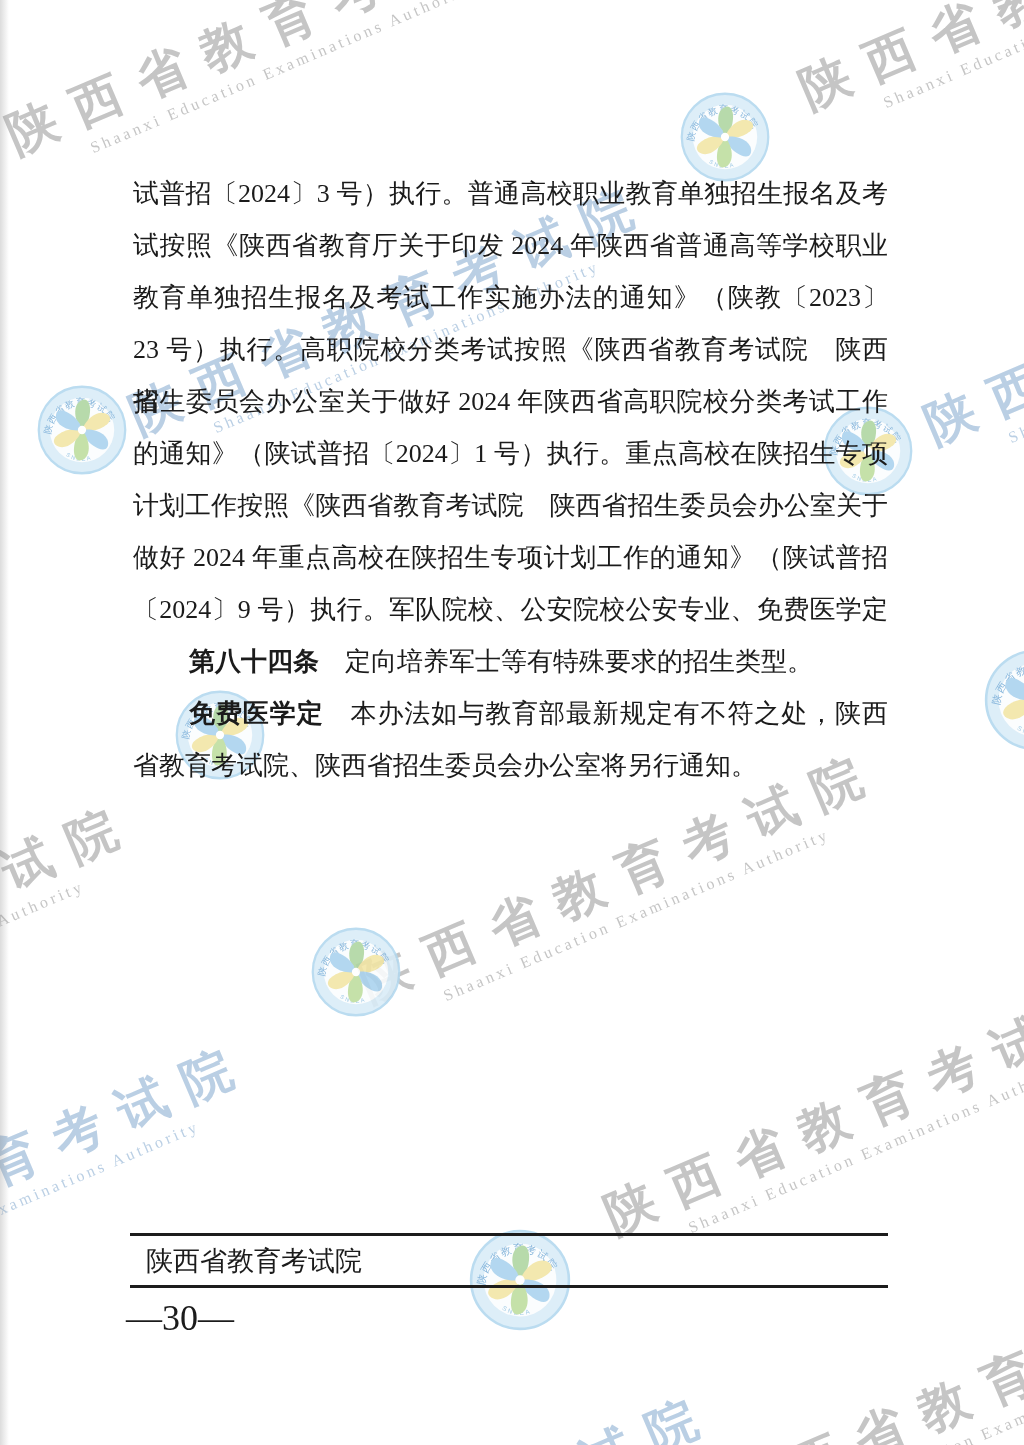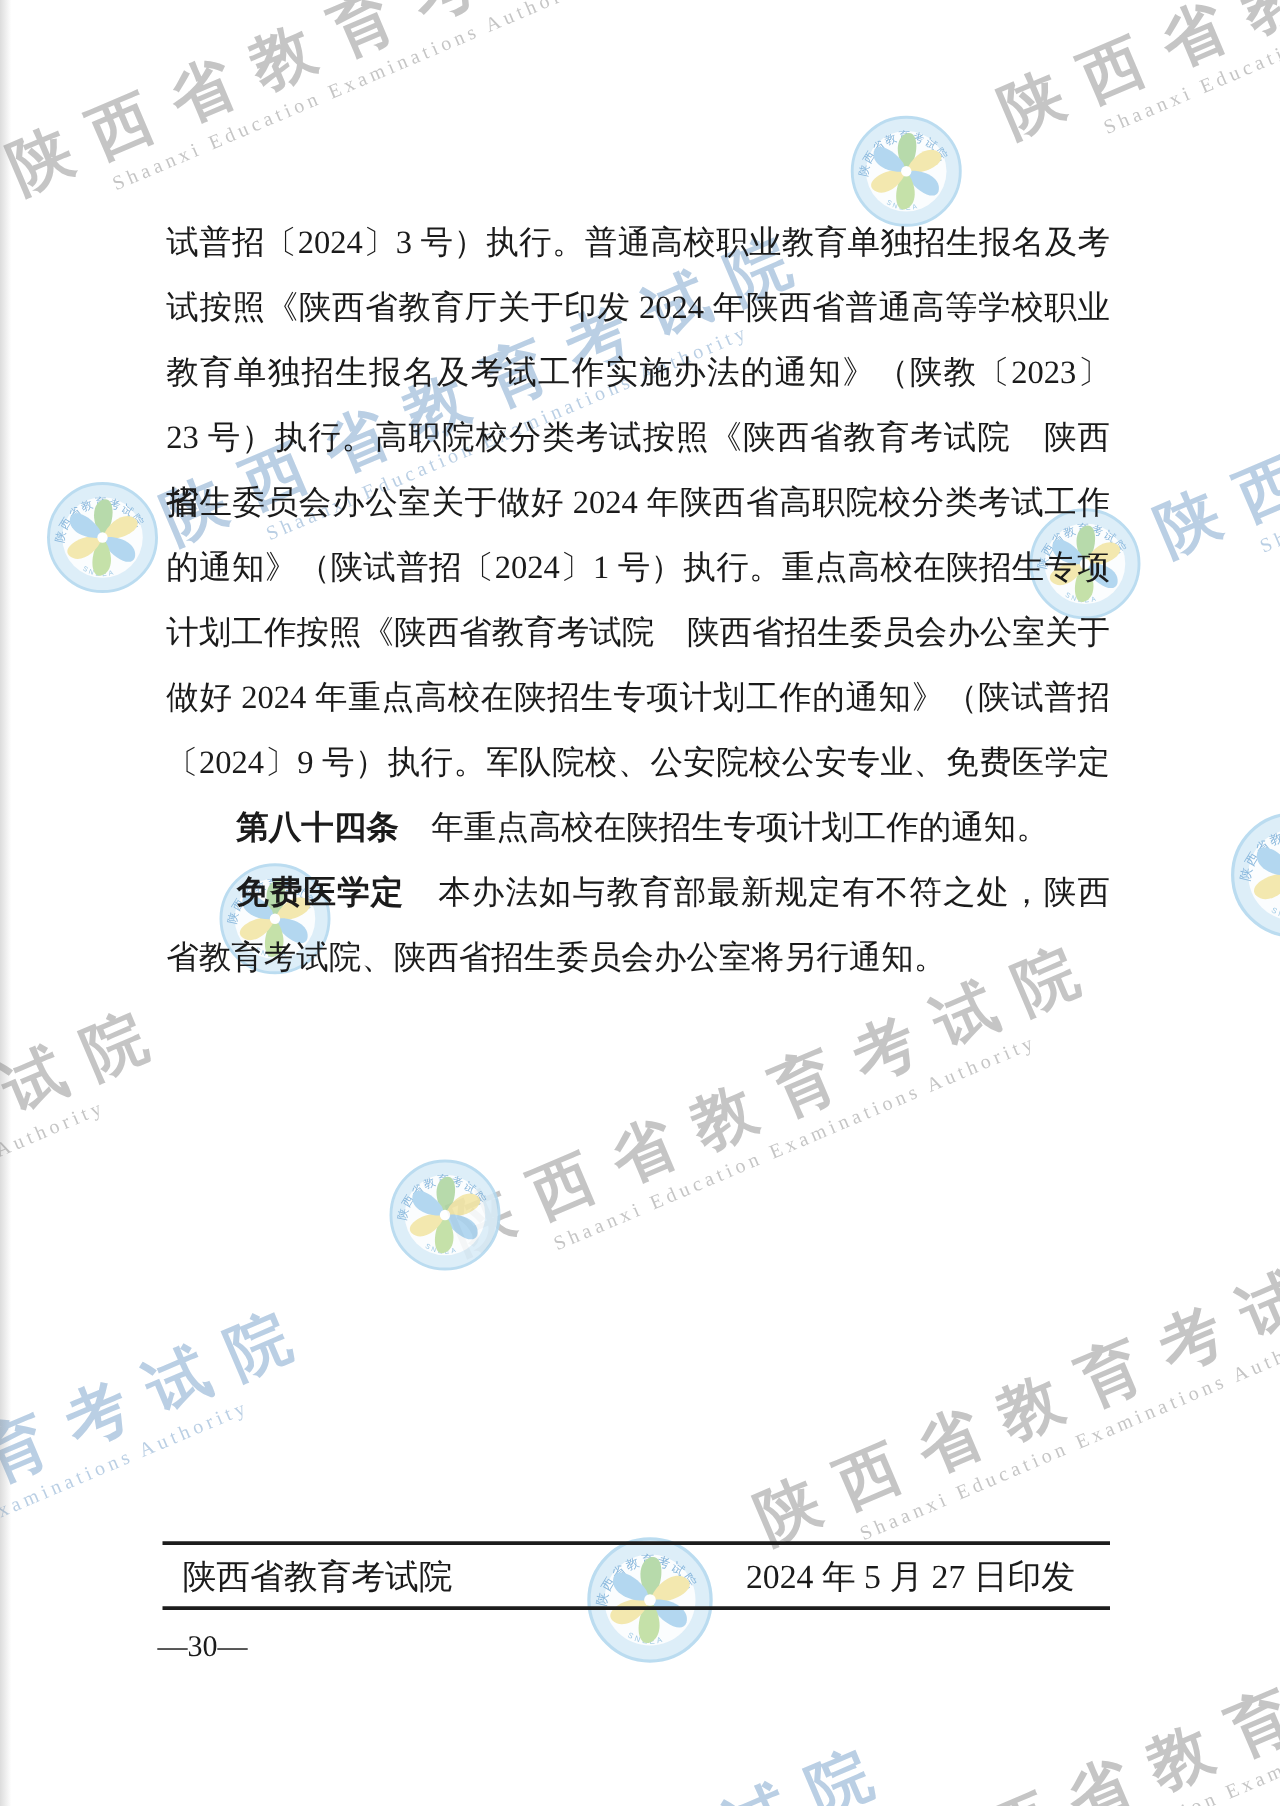--- a/index.html
+++ b/index.html
@@ -38,21 +38,21 @@
   .rule{position:absolute;left:130px;width:758px;height:3px;background:#1c1c1c;z-index:1;}
   .rule.top{top:1233px;}
   .rule.bottom{top:1285px;}
   .footer-row{
     position:absolute;left:130px;top:1236px;width:758px;height:49px;z-index:1;
     display:flex;justify-content:space-between;align-items:center;
     font-size:27px;
   }
   .footer-issuer{padding-left:16px;}
   .footer-date{padding-right:28px;}
-  .page-num{position:absolute;left:126px;top:1298px;font-size:24px;line-height:40px;z-index:1;}
+  .page-num{position:absolute;left:126px;top:1298px;font-size:36px;line-height:40px;z-index:1;}
   
   .scan-edge{
     position:absolute;left:0;top:0;width:9px;height:100%;z-index:2;
     background:linear-gradient(to right,rgba(130,130,130,.28),rgba(255,255,255,0));
   }
 </style>
 </head>
 <body>
 
 <div class="page">
@@ -148,27 +148,26 @@
   <div class="doc">
     <div class="l j"><span class="term"></span><span>试普招〔2024〕3 号）执行。普通高校职业教育单独招生报名及考</span></div>
     <div class="l j"><span class="term"></span><span>试按照《陕西省教育厅关于印发 2024 年陕西省普通高等学校职业</span></div>
     <div class="l j"><span class="term"></span><span>教育单独招生报名及考试工作实施办法的通知》（陕教〔2023〕</span></div>
     <div class="l j"><span class="term"></span><span>23 号）执行。高职院校分类考试按照《陕西省教育考试院　陕西省</span></div>
     <div class="l j"><span class="term"></span><span>招生委员会办公室关于做好 2024 年陕西省高职院校分类考试工作</span></div>
     <div class="l j"><span class="term"></span><span>的通知》（陕试普招〔2024〕1 号）执行。重点高校在陕招生专项</span></div>
     <div class="l j"><span class="term"></span><span>计划工作按照《陕西省教育考试院　陕西省招生委员会办公室关于</span></div>
     <div class="l j"><span class="term"></span><span>做好 2024 年重点高校在陕招生专项计划工作的通知》（陕试普招</span></div>
     <div class="l j"><span class="term"></span><span>〔2024〕9 号）执行。军队院校、公安院校公安专业、免费医学定</span></div>
-    <div class="l ind"><span class="term">第八十四条</span><span>　年重点高校在陕招生专项计划工作的通知。</span></div>
+    <div class="l ind"><span class="term">第八十四条</span><span>　定向培养军士等有特殊要求的招生类型。</span></div>
     <div class="l ind j"><span class="term">免费医学定</span><span>　本办法如与教育部最新规定有不符之处，陕西</span></div>
     <div class="l"><span class="term"></span><span>省教育考试院、陕西省招生委员会办公室将另行通知。</span></div>
   </div>
 
   <div class="rule top"></div>
   <div class="footer-row">
     <span class="footer-issuer">陕西省教育考试院</span>
-    <span class="footer-date">2024 年 5 月 27 日印发</span>
   </div>
   <div class="rule bottom"></div>
   <div class="page-num">—30—</div>
 
   <div class="scan-edge"></div>
 </div>
 
 </body></html>

